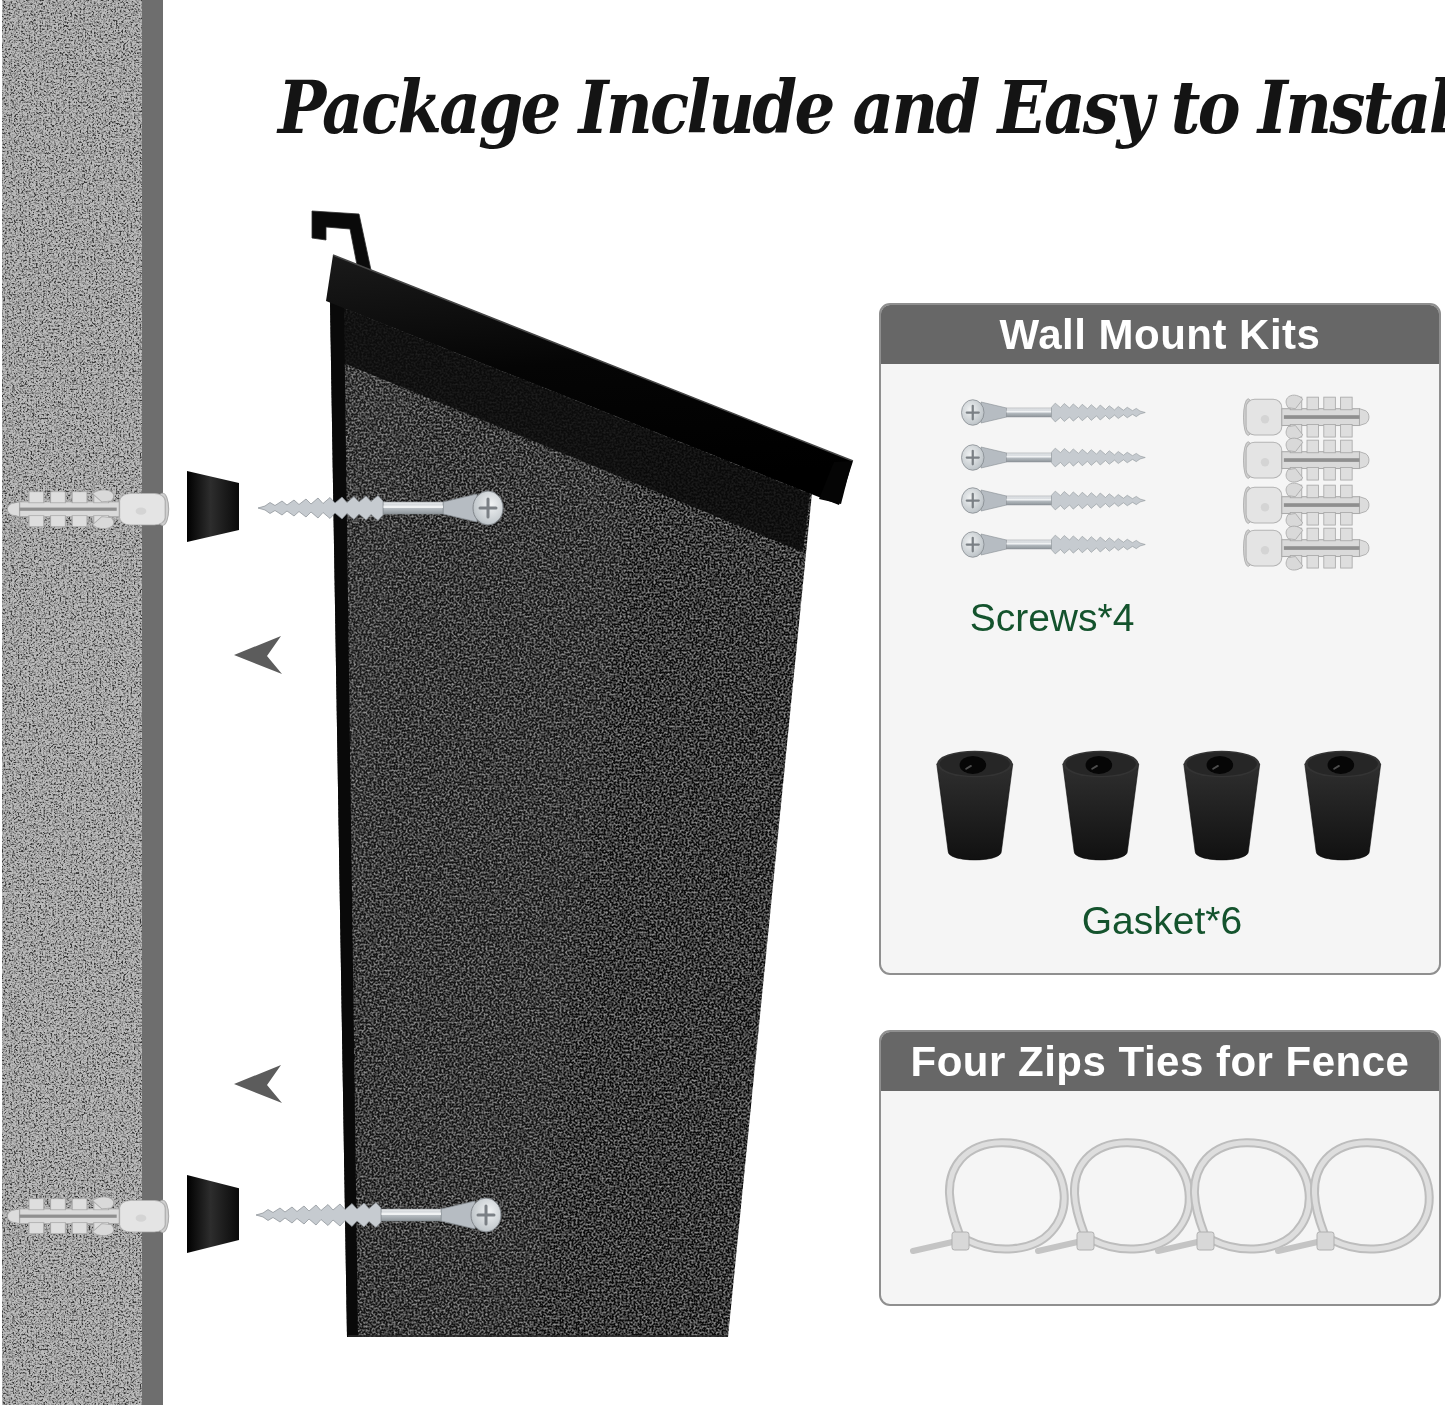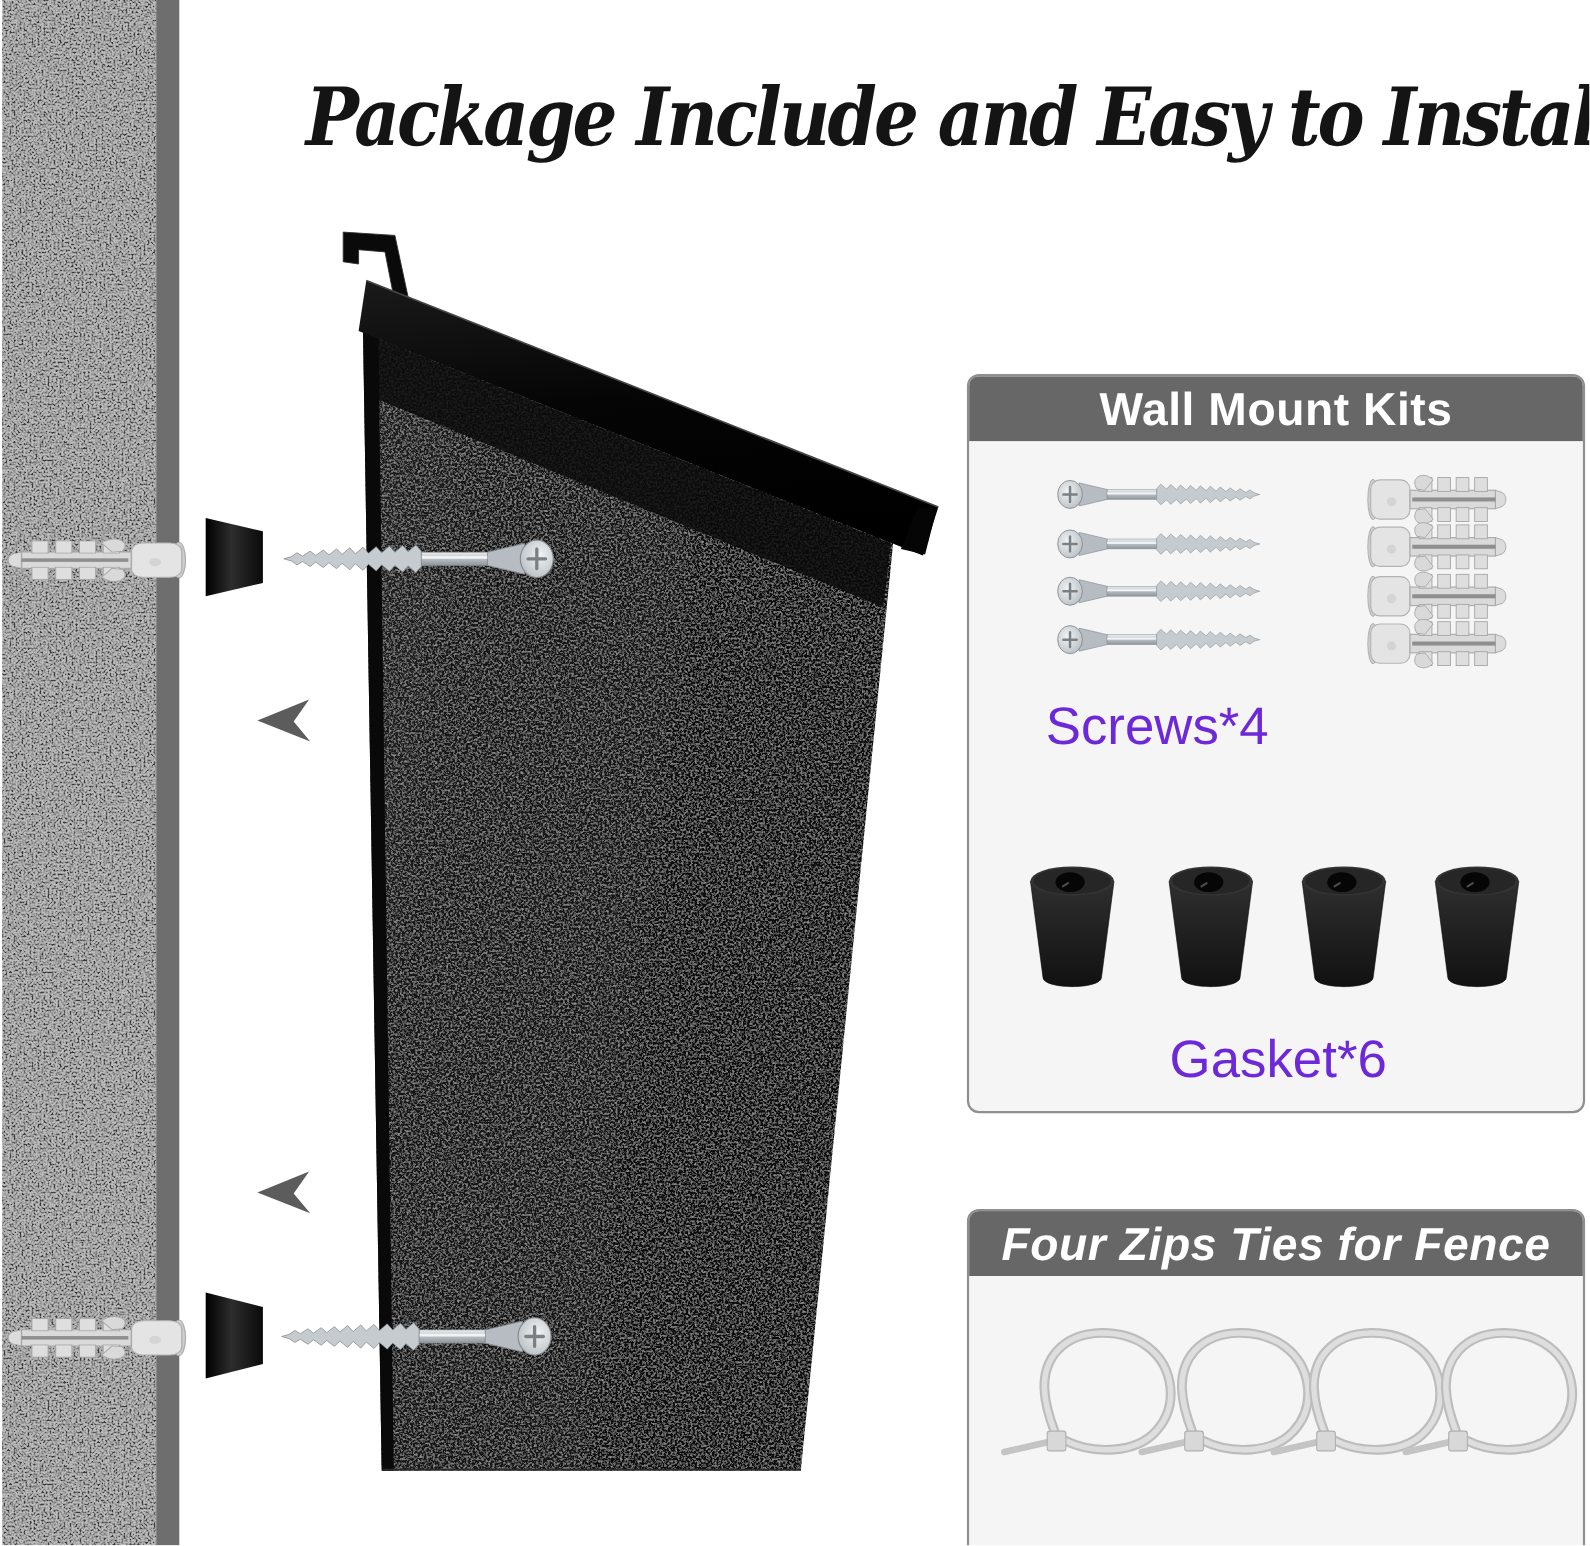--- a/index.html
+++ b/index.html
@@ -10,34 +10,34 @@
   .scene{position:absolute;left:0;top:0;}
   .title{
     position:absolute;left:278px;top:64px;margin:0;
     font-family:"DejaVu Serif","Liberation Serif",serif;
     font-style:italic;font-weight:bold;font-size:73px;color:#141414;
     letter-spacing:-3px;white-space:nowrap;
     transform:scaleX(0.88);transform-origin:left center;
   }
   .panel{
     position:absolute;left:879px;width:562px;box-sizing:border-box;
-    border:2px solid #8f8f8f;border-radius:11px;background:#f5f5f5;overflow:hidden;margin-top:37px;
+    border:2px solid #8f8f8f;border-radius:11px;background:#f5f5f5;overflow:hidden;
   }
   .panel-kits{top:303px;height:672px;}
-  .panel-ties{top:1062px;height:324px;font-style:italic;}
+  .panel-ties{top:1030px;height:276px;}
   .panel-header{
     height:59px;background:#676767;display:flex;align-items:center;justify-content:center;
   }
   .panel-header span{
     color:#ffffff;font-weight:bold;font-size:42px;letter-spacing:0.5px;
   }
   .panel-body{position:relative;flex:1;}
   .kits-art,.ties-art{position:absolute;left:0;top:0;}
   .label{
-    position:absolute;color:#6d28d9;font-size:48px;white-space:nowrap;
+    position:absolute;color:#14532d;font-size:39px;white-space:nowrap;
     transform:translateX(-50%);
   }
   .screws-label{left:171px;top:232px;}
   .anchors-label{left:428px;top:232px;}
   .gasket-label{left:281px;top:535px;}
 </style>
 </head>
 <body>
 
 <div class="canvas">

